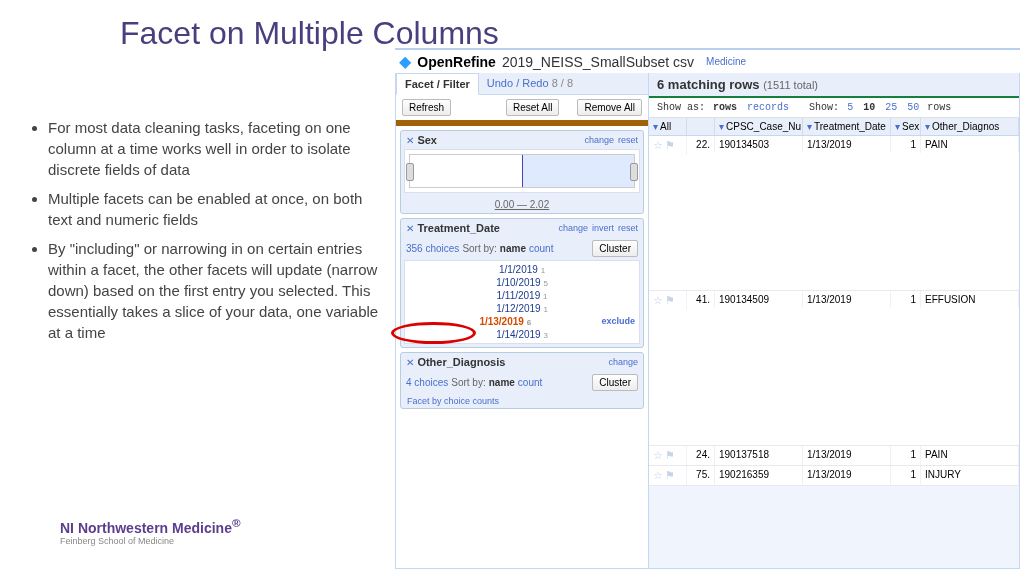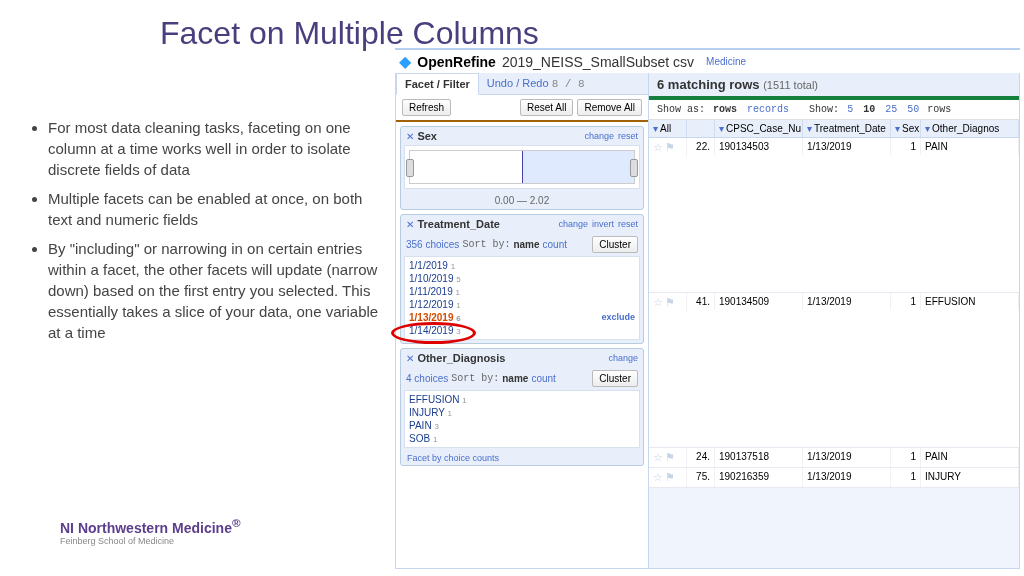--- a/index.html
+++ b/index.html
@@ -1,66 +1,66 @@
 <!DOCTYPE html>
 <html><head>
 <meta charset="utf-8">
 <style>
 * { box-sizing: border-box; margin: 0; padding: 0; }
 body { font-family: Arial, sans-serif; font-size: 11px; background: #fff; width: 1024px; height: 576px; position: relative; }
-.slide-title { position: absolute; left: 120px; top: 15px; font-size: 32px; color: #4b3e7e; font-weight: 400; margin-left: 40px; }
+.slide-title { position: absolute; left: 120px; top: 15px; font-size: 32px; color: #4b3e7e; font-weight: 400; }
 .bullets { position: absolute; left: 30px; top: 117px; width: 360px; font-size: 15px; color: #444; line-height: 1.4; }
 .bullets li { margin-bottom: 8px; margin-left: 18px; }
 .nm-logo { position: absolute; left: 60px; bottom: 30px; color: #5b3e8c; }
 .nm-logo .main { font-size: 14px; font-weight: 600; }
 .nm-logo .sub { font-size: 9px; color: #888; }
 
 .app { position: absolute; left: 395px; top: 48px; width: 625px; height: 520px; border-top: 2px solid #b8cff0; }
 .app-header { display: flex; align-items: center; gap: 6px; padding: 2px 4px; background: #fff; }
 .diamond { color: #2b9fff; font-size: 16px; }
 .app-name { font-weight: bold; font-size: 14px; }
 .proj-name { font-size: 14px; color: #333; }
 .permalink { font-size: 10px; color: #4a6fcc; margin-left: 6px; }
 
 .panels { display: flex; height: calc(100% - 22px); }
 .left { width: 277px; border: 1px solid #c5d8f0; border-top: none; background: #fff; }
 .right { flex: 1; border: 1px solid #c5d8f0; border-top: none; border-left: none; background: #f0f4fc; }
 
 .tabs { display: flex; border-bottom: 1px solid #c5d8f0; background: #e8effb; font-size: 11px; }
 .tab { padding: 4px 8px; color: #4a6fcc; cursor: pointer; }
 .tab.active { background: #fff; border: 1px solid #c5d8f0; border-bottom: 1px solid #fff; margin-bottom: -1px; font-weight: bold; color: #333; }
-.undo-count { color: #888; font-family: Liberation Mono, monospace; }
-
-.toolbar { padding: 4px 6px; display: flex; gap: 4px; align-items: center; background: #fff; border-bottom: 2px solid #a16207; }
+.undo-count { color: #888; }
+
+.toolbar { padding: 4px 6px; display: flex; gap: 18px; align-items: center; background: #fff; border-bottom: 6px solid #a16207; }
 .btn { border: 1px solid #bbb; background: linear-gradient(#fefefe,#ededed); padding: 2px 6px; font-size: 10px; border-radius: 2px; cursor: pointer; }
 .spacer { flex: 1; }
 
 .facet { margin: 4px; border: 1px solid #b8cce0; border-radius: 3px; background: #e8effb; }
 .facet-head { display: flex; align-items: center; padding: 3px 5px; font-size: 11px; }
 .facet-x { color: #4a6fcc; font-size: 10px; margin-right: 3px; cursor: pointer; }
 .facet-title { font-weight: bold; color: #333; flex: 1; }
 .facet-link { color: #4a6fcc; font-size: 9px; margin-left: 4px; cursor: pointer; }
 .facet-body { background: #fff; margin: 0 3px 3px 3px; border: 1px solid #d8e0f0; padding: 4px; font-size: 10px; }
 .hist { height: 34px; border: 1px solid #ccc; position: relative; background: #fff; display: flex; }
 .hist-half { width: 50%; }
 .hist-half.right-h { background: #e0eaff; border-left: 1px solid #44a; }
 .hist-handle { position: absolute; top: 8px; width: 8px; height: 18px; background: #ddd; border: 1px solid #999; border-radius: 2px; }
-.hist-range { text-align: center; font-size: 10px; color: #666; padding: 3px 4px; }
+.hist-range { text-align: center; font-size: 10px; color: #666; padding: 3px 4px; text-decoration: underline; }
 
 .facet-sub { padding: 3px 5px; font-size: 10px; color: #4a6fcc; display: flex; align-items: center; gap: 3px; }
-.facet-sub .gray { color: #666; font-family: Liberation Mono, monospace; }
+.facet-sub .gray { color: #666; }
 .facet-list { background: #fff; margin: 0 3px 3px 3px; border: 1px solid #d8e0f0; max-height: 85px; overflow-y: auto; padding: 2px 4px; position: relative; }
-.choice { color: #1a3d8f; font-size: 10px; padding: 1px 0; }
+.choice { color: #1a3d8f; font-size: 10px; padding: 1px 0; text-align: center; }
 .choice .cnt { color: #999; font-size: 8px; }
 .choice.sel { color: #d64a00; font-weight: bold; }
 .choice .excl { float: right; color: #4a6fcc; font-size: 9px; }
 .circle { position: absolute; border: 3px solid #d00; border-radius: 50%; width: 85px; height: 22px; left: 391px; top: 322px; pointer-events: none; }
 .fbc { color: #4a6fcc; font-size: 9px; padding: 2px 6px; }
 
-.rhead { background: #e8effb; padding: 4px 8px; font-size: 13px; border-bottom: 4px solid #15803d; }
+.rhead { background: #e8effb; padding: 4px 8px; font-size: 13px; border-bottom: 2px solid #15803d; }
 .rhead b { color: #333; }
 .rhead .total { color: #666; font-size: 11px; }
 .showbar { background: #fff; padding: 4px 8px; font-size: 10px; color: #333; border-bottom: 1px solid #e0e0e0; font-family: Liberation Mono, monospace; }
 .showbar a { color: #4a6fcc; margin: 0 2px; }
 .showbar .sel { color: #333; font-weight: bold; }
 
 .grid-head { display: flex; background: #e8effb; border-bottom: 1px solid #c5d8f0; font-size: 10px; }
 .gh { padding: 3px 4px; border-right: 1px solid #d0dcef; display: flex; align-items: center; gap: 2px; }
 .gh .dd { color: #4a6fcc; cursor: pointer; }
 .col-star { width: 38px; }
@@ -160,26 +160,20 @@
           <span class="facet-link">change</span>
         </div>
         <div class="facet-sub">
           <span>4 choices</span>
           <span class="gray">Sort by:</span>
           <a style="font-weight:bold;color:#333">name</a>
           <a>count</a>
           <span class="spacer"></span>
           <button class="btn">Cluster</button>
         </div>
-        <div class="facet-list" id="od-list" style="max-height:70px">
-            <div class="choice">EFFUSION <span class="cnt">1</span></div>
-            <div class="choice">INJURY <span class="cnt">1</span></div>
-            <div class="choice">PAIN <span class="cnt">3</span></div>
-            <div class="choice">SOB <span class="cnt">1</span></div>
-          </div>
         <div class="fbc">Facet by choice counts</div>
       </div>
     </div>
 
     <div class="right">
       <div class="rhead">
         <b>6 matching rows</b> <span class="total">(1511 total)</span>
       </div>
       <div class="showbar">
         <span>Show as:</span>

